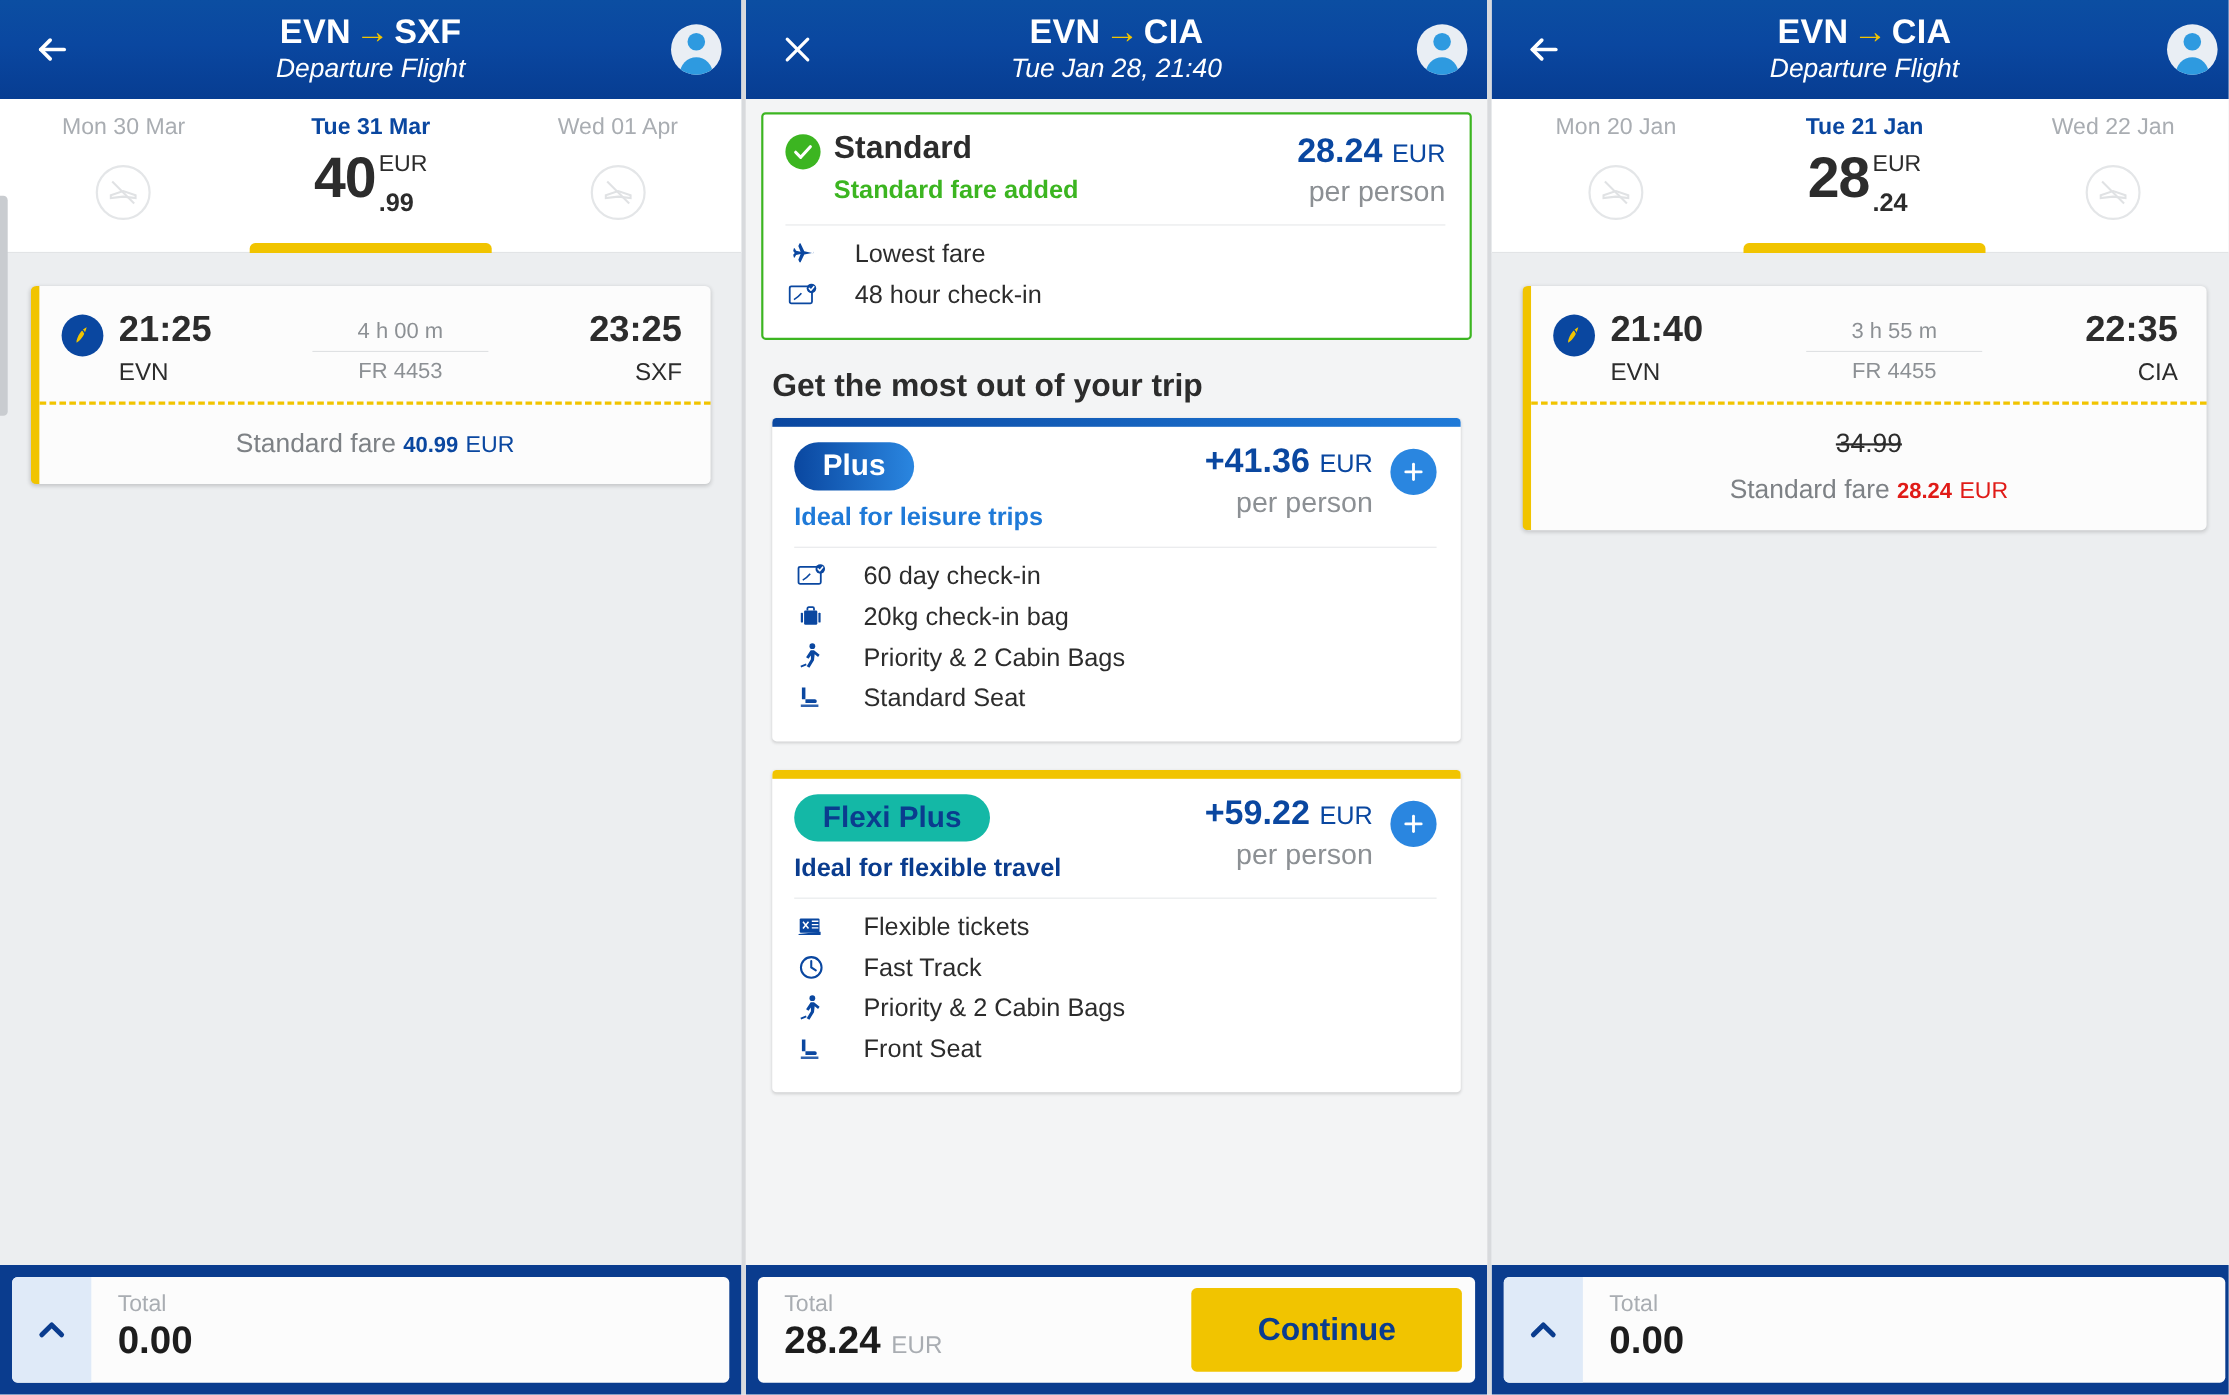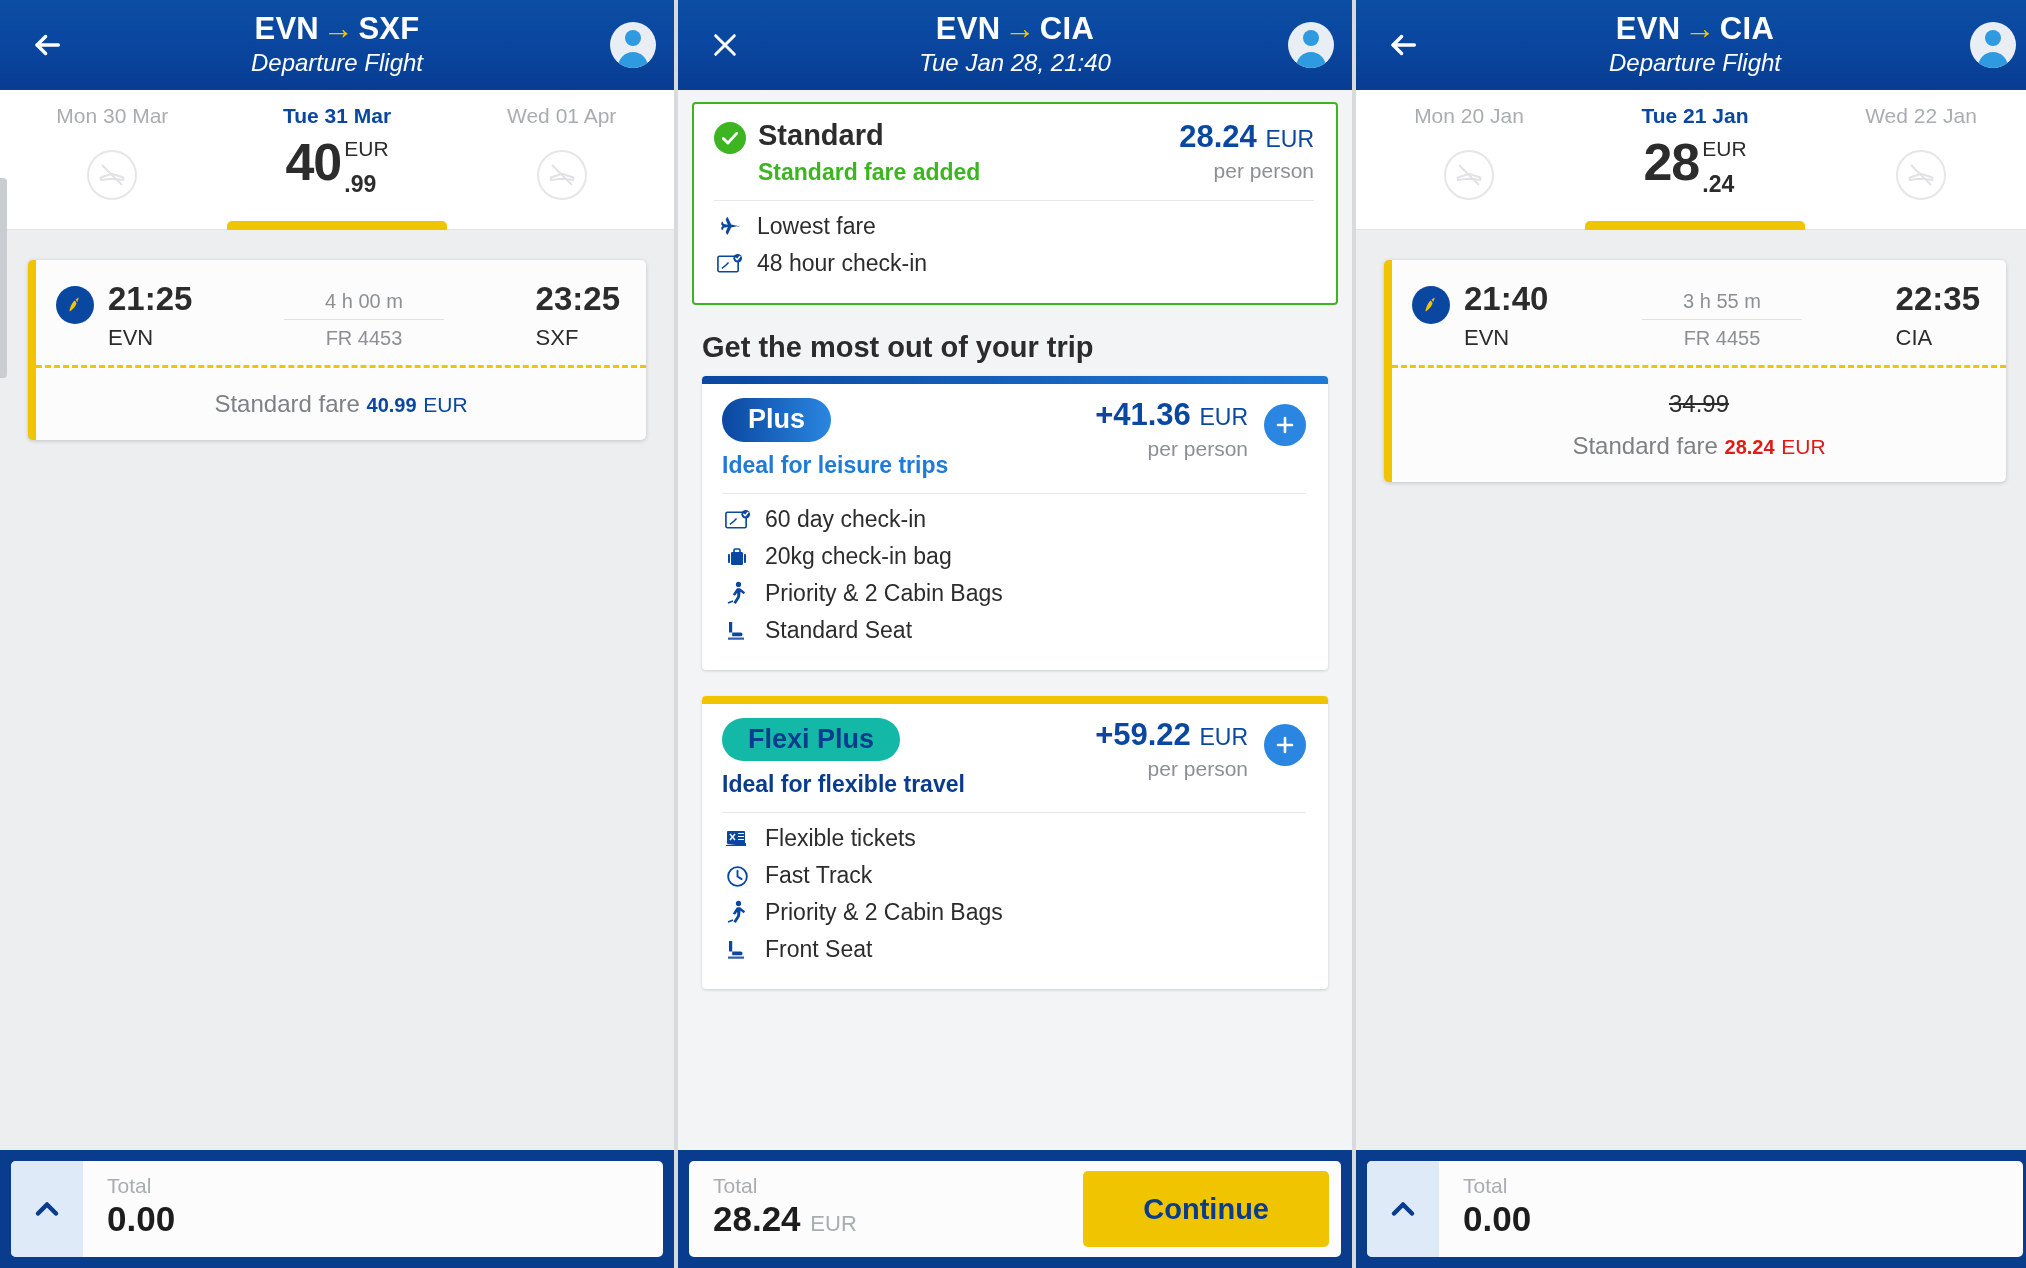--- a/index.html
+++ b/index.html
@@ -115,21 +115,21 @@
     background:#0a47a0; display:flex; align-items:center; justify-content:center;
     margin-right: 14px; margin-top: 4px; flex:0 0 auto;
   }
   .fc-times { }
   .fc-time { font-size: 33px; font-weight: 700; color:#2c2c2c; line-height: 1.05; }
   .fc-apt { font-size: 22px; color:#2c2c2c; margin-top: 8px; }
   .fc-mid { flex:1 1 auto; text-align:center; padding-top: 8px; }
   .fc-dur { font-size: 20px; color:#8c9094; padding-bottom: 6px; border-bottom:1px solid #dfe1e3;
             display:inline-block; min-width: 160px; }
   .fc-flt { font-size: 20px; color:#8c9094; margin-top: 7px; }
-  .fc-right { }
+  .fc-right { text-align:right; }
   .fc-right .fc-time { }
   .fc-sep {
     border: none; border-top: 3px dashed #f1c400; margin: 0 0 0 0;
   }
   .fc-bottom { padding: 22px 0 22px 0; text-align:center; }
   .fare-line { font-size: 24px; color:#7d8185; }
   .fare-line b { font-size: 20px; font-weight: 700; color:#0a47a0; }
   .fare-line .cur { font-size: 21px; color:#0a47a0; font-weight:400; }
   .fare-line.red b { color:#e01b17; }
   .fare-line.red .cur { color:#e01b17; }
@@ -145,23 +145,23 @@
   .check-circle {
     width: 32px; height: 32px; border-radius: 50%; background:#3cb521;
     display:flex; align-items:center; justify-content:center; margin-right: 12px;
     flex: 0 0 auto; margin-top: 2px;
   }
   .std-title { font-size: 29px; font-weight: 700; color:#2c2c2c; line-height: 1.1; }
   .std-added { font-size: 23px; font-weight:700; color:#3cb521; margin-top: 7px; }
   .std-price-box { margin-left:auto; text-align:right; }
   .std-price { font-size: 31px; font-weight: 800; color:#0a47a0; line-height: 1.1; }
   .std-price .cur { font-size: 23px; font-weight: 400; color:#0a47a0; }
-  .per-person { font-size: 21px; color:#8c9094; margin-top: 5px; }
+  .per-person { font-size: 26px; color:#8c9094; margin-top: 5px; }
   .divider { border-top:1px solid #e6e8ea; margin: 14px 0 12px 0; }
-  .feat-row { display:flex; align-items:flex-end; margin-bottom: 10px; }
+  .feat-row { display:flex; align-items:center; margin-bottom: 10px; gap: 20px; }
   .feat-icon { width: 30px; height: 26px; margin-right: 13px; flex:0 0 auto;
                display:flex; align-items:center; justify-content:center; color:#0a47a0; }
   .feat-label { font-size: 23px; color:#2c2c2c; }
 
   .section-title { font-size: 29px; font-weight:700; color:#2c2c2c; margin: 26px 0 12px 10px; }
 
   .up-card {
     background:#fff; border-radius: 4px; box-shadow: 0 1px 3px rgba(0,0,0,.16);
     margin: 0 10px 26px 10px; overflow: hidden;
   }

